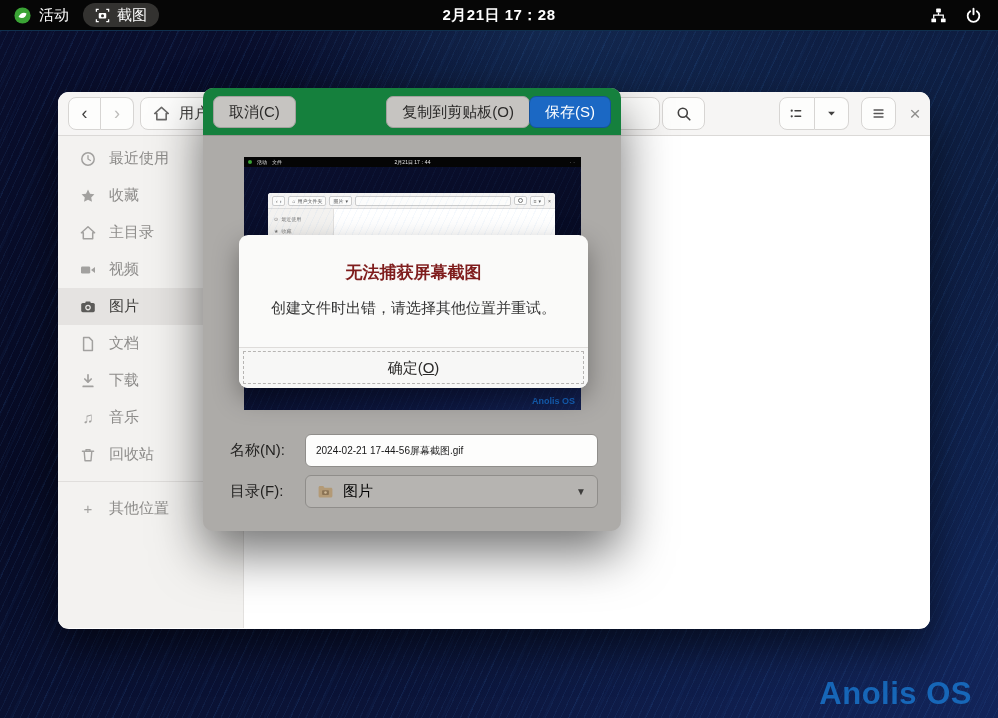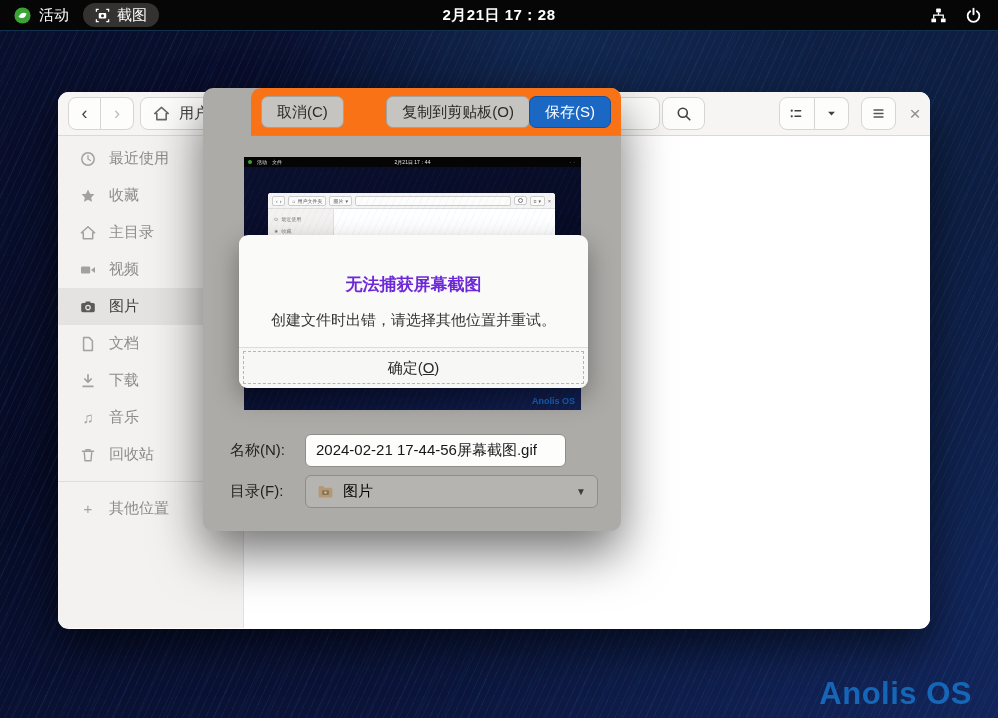--- a/index.html
+++ b/index.html
@@ -59,22 +59,22 @@
   .sb-item svg, .sb-item .glyph-ic { color:#a2a19f; width:16px; text-align:center; flex:0 0 16px; }
   .sb-item.selected { background:#e5e3e1; color:#3c3b39; }
   .sb-item.selected svg { color:#5c5b59; }
   .sb-divider { height:1px; background:#e0dedc; margin:8px 0; }
   .glyph-ic { font-size:15px; line-height:1; }
   .fm-content { flex:1; background:#ffffff; }
 
   
   .sd { position:absolute; left:203px; top:88px; width:418px; height:443px; border-radius:10px;
     background:#adaba8; box-shadow:0 22px 50px rgba(0,0,0,.55); z-index:20; }
-  .sd-header { position:relative; height:48px; background:#f97316; border-bottom:1px solid #96948f;
-    border-radius:10px 10px 0 0;margin-left:48px; }
+  .sd-header { position:relative; height:48px; background:#15803d; border-bottom:1px solid #96948f;
+    border-radius:10px 10px 0 0; }
   .hbtn { position:absolute; top:8px; height:32px; border-radius:7px; background:#c6c4c1;
     border:1px solid #a3a19e; color:#2b2a29; font-size:15px; display:flex; align-items:center;
     padding:0 15px; }
   .hbtn.cancel { left:10px; }
   .hbtn.copy { right:91px; }
   .hbtn.save { right:10px; background:#1b68c4; border-color:#15529b; color:#fff;text-align:center; }
 
   
   .preview { position:absolute; left:41px; top:69px; width:337px; height:253px; background:#04060f; overflow:hidden; }
   .mini-bar { height:10px; background:#050505; display:flex; align-items:center; color:#e8e8e8;
@@ -100,33 +100,33 @@
   .mini-body { display:flex; height:169px; }
   .mini-sidebar { width:66px; background:#f3f2f0; border-right:1px solid #e3e1df; padding-top:4px;
     font-size:5px; color:#777; }
   .mini-sb-item { display:flex; gap:3px; align-items:center; padding:3px 0 3px 6px; }
   .mini-content { flex:1; background:#fff; }
   .mini-brand { position:absolute; right:6px; bottom:4px; font-size:9px; font-weight:bold; color:#1565c0; }
 
   
   .field-label { position:absolute; left:27px; height:33px; display:flex; align-items:center;
     font-size:15px; color:#201f1e; }
-  .name-input { position:absolute; left:102px; top:346px; width:261px; height:33px; border-radius:6px;
-    border:1px solid #8f8d8a; background:#fdfdfc; font-size:15px; color:#171717; padding:0 10px;
+  .name-input { position:absolute; left:102px; top:346px; width:293px; height:33px; border-radius:6px;
+    border:1px solid #8f8d8a; background:#fdfdfc; font-size:10px; color:#171717; padding:0 10px;
     font-family:"Liberation Sans","DejaVu Sans",sans-serif; }
   .folder-dd { position:absolute; left:102px; top:387px; width:293px; height:33px; border-radius:6px;
     border:1px solid #8f8d8a; background:#b6b4b1; display:flex; align-items:center; gap:9px;
     padding:0 11px; font-size:15px; color:#27262
 5; }
   .folder-dd .caret { margin-left:auto; font-size:10px; color:#3d3c3b; }
 
   
   .err { position:absolute; left:36px; top:147px; width:349px; height:153px; background:#fafaf9;
     border-radius:9px; box-shadow:0 10px 26px rgba(0,0,0,.35); z-index:30; overflow:hidden; }
-  .err-title { margin-top:38px; text-align:center; font-size:17px; font-weight:bold; color:#6d28d9; }
+  .err-title { margin-top:26px; text-align:center; font-size:17px; font-weight:bold; color:#7f1d1d; }
   .err-msg { margin-top:15px; text-align:center; font-size:15px; color:#363636; }
   .err-ok { position:absolute; left:0; right:0; bottom:0; height:41px; width:100%;
     border:none; border-top:1px solid #dedcda; background:#f7f7f6; font-size:15px; color:#2b2a29;
     outline:1px dashed #b7b5b3; outline-offset:-5px;
     font-family:"Liberation Sans","DejaVu Sans",sans-serif; }
   .mnemonic { text-decoration:underline; }
 </style>
 </head>
 <body>
 

